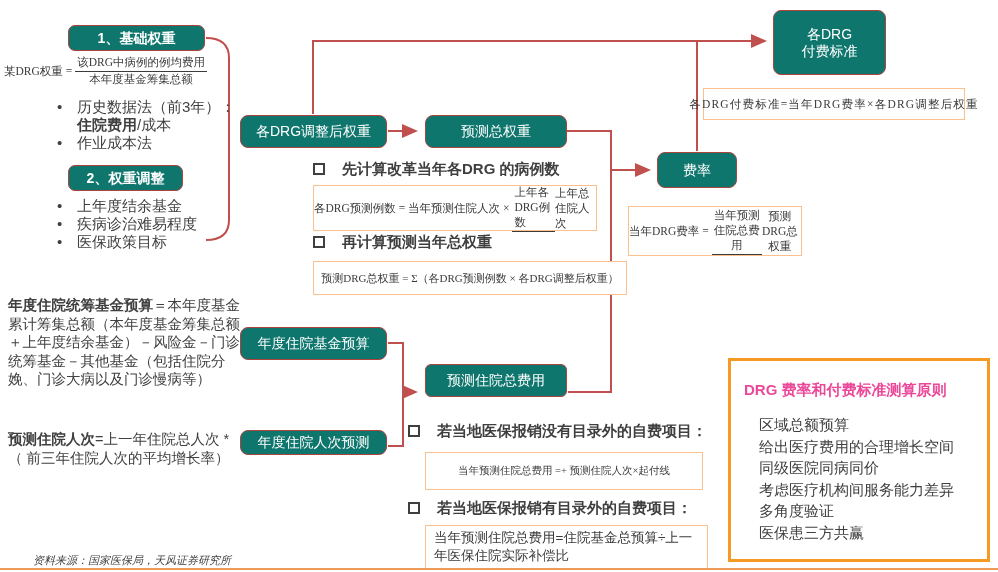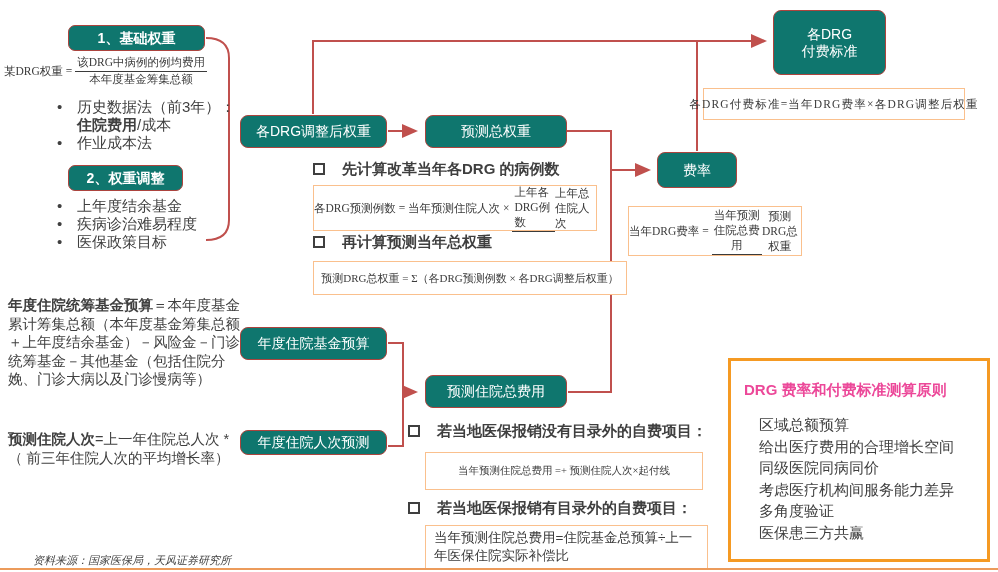--- a/index.html
+++ b/index.html
@@ -124,21 +124,21 @@
       <span class="payment-line">各DRG</span>
       <span class="payment-line">付费标准</span>
     </span>
   </div>
   <div class="redbox" style="left:240px;top:327px;width:147px;height:33px;">
     <span>年度住院基金预算</span>
   </div>
   <div class="redbox" style="left:240px;top:430px;width:147px;height:25px;">
     <span>年度住院人次预测</span>
   </div>
-  <div class="redbox" style="left:425px;top:375px;width:142px;height:33px;">
+  <div class="redbox" style="left:425px;top:364px;width:142px;height:33px;border-radius:6px;">
     <span>预测住院总费用</span>
   </div>
 
   <div class="steptitle" style="left:313px;top:160px;">
     <span class="sq"></span>
     <span>先计算改革当年各DRG 的病例数</span>
   </div>
 
   <div class="fbox" style="left:313px;top:185px;width:284px;height:46px;">
     <span class="fpart">各DRG预测例数 = 当年预测住院人次 ×</span>

